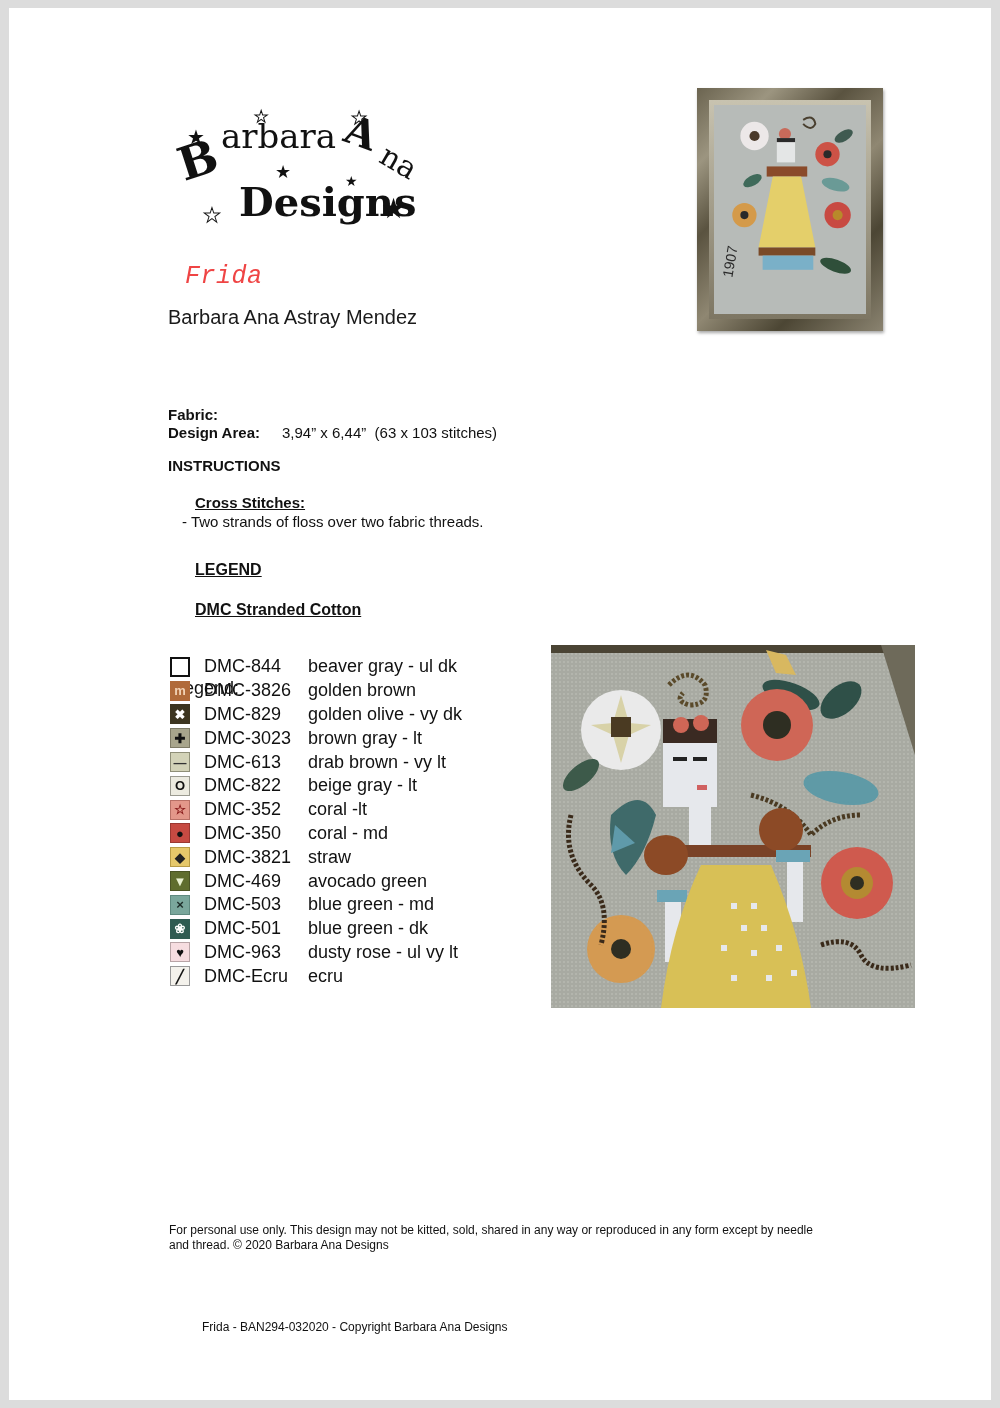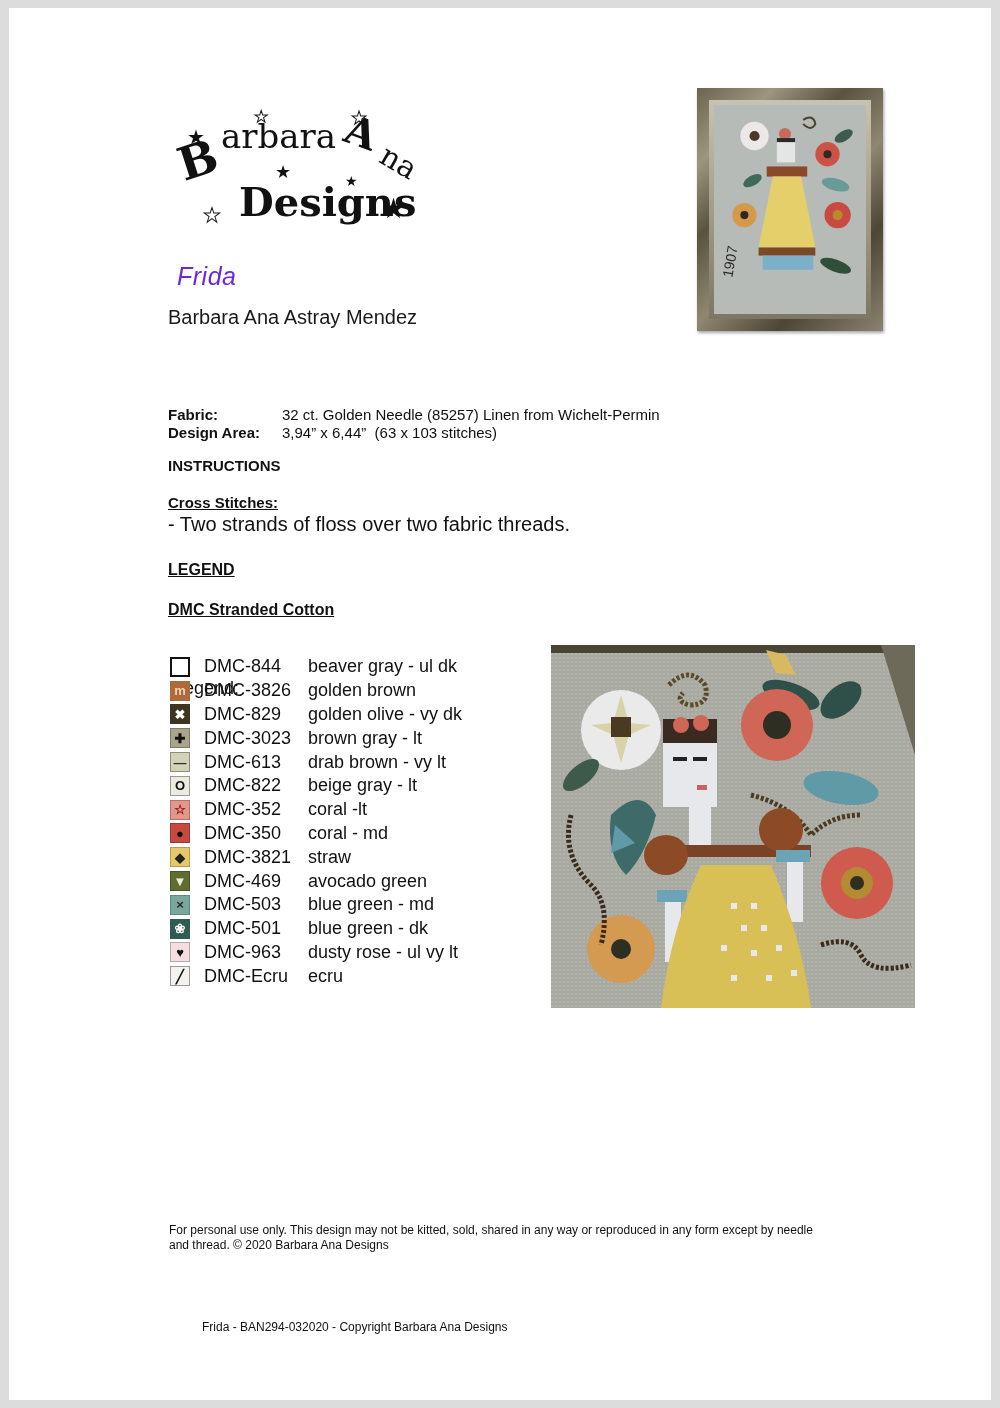--- a/index.html
+++ b/index.html
@@ -8,21 +8,21 @@
   .page {
     position: absolute; left: 9px; top: 8px; width: 982px; height: 1392px;
     background: #ffffff;
   }
   .abs { position: absolute; }
 
   
   .logo { left: 150px; top: 90px; width: 300px; height: 135px; }
   .logo svg { width: 100%; height: 100%; }
 
-  .title { left: 168px; top: 254px; font-family: Liberation Sans, sans-serif; font-style: italic; font-size: 25px; color: #6d28d9; letter-spacing: 0.5px; }
+  .title { left: 176px; top: 254px; font-family: Liberation Mono, monospace; font-style: italic; font-size: 25px; color: #ef4444; letter-spacing: 0.5px; }
   .author { left: 159px; top: 298px; font-size: 20px; color: #1a1a1a; }
 
   
   .frame {
     left: 688px; top: 80px; width: 186px; height: 243px;
     background: linear-gradient(135deg, #6b6450 0%, #9c9580 18%, #5a5340 35%, #8f8772 55%, #4c4634 75%, #8a8370 100%);
     box-shadow: 1px 2px 3px rgba(0,0,0,0.35);
   }
   .frame-inner {
     position: absolute; left: 12px; top: 12px; right: 12px; bottom: 12px;
@@ -33,24 +33,24 @@
     width: 100%; height: 100%;
     background: #b8bcba;
     position: relative; overflow: hidden;
   }
 
   
   .info { left: 159px; top: 398px; font-size: 15px; line-height: 18px; }
   .info .row { display: flex; }
   .info .lbl { font-weight: bold; width: 114px; }
   .heading { font-weight: bold; font-size: 15px; }
-  .ul { text-decoration: underline; }
+  .ul { text-decoration: underline; margin-left: 27px; }
   .instr-h { left: 159px; top: 449px; }
   .cs-h { left: 159px; top: 486px; }
-  .cs-t { left: 159px; top: 505px; font-size: 20px; }
+  .cs-t { left: 173px; top: 505px; font-size: 15px; }
   .legend-h { left: 159px; top: 553px; font-size: 16px; text-align: center; }
   .dmc-h { left: 159px; top: 593px; font-size: 16px; }
 
   
   .legend-title { left: 165px; top: 625px; font-size: 18px; margin-top: 45px; }
   .legend { left: 161px; top: 647px; }
   .lg-row { display: flex; align-items: center; height: 23.8px; font-size: 18px; }
   .sw {
     width: 20px; height: 20px; border: 1px solid #777; display: flex; align-items: center; justify-content: center;
     font-size: 13px; font-weight: bold; line-height: 1; margin-right: 14px;
@@ -119,21 +119,20 @@
           <ellipse cx="120" cy="158" rx="16" ry="6" fill="#2f4f3a" transform="rotate(20 120 158)"></ellipse>
           <ellipse cx="38" cy="74" rx="10" ry="5" fill="#3f6a5a" transform="rotate(-30 38 74)"></ellipse>
         </svg>
       </div>
     </div>
   </div>
 
   <div class="abs info">
     <div class="row">
       <span class="lbl">Fabric:</span>
-      <span>32 ct. Golden Needle (85257) Linen from Wichelt-Permin</span>
     </div>
     <div class="row">
       <span class="lbl">Design Area:</span>
       <span style="white-space: pre;">3,94” x 6,44”  (63 x 103 stitches)</span>
     </div>
   </div>
 
   <div class="abs heading instr-h">INSTRUCTIONS</div>
   <div class="abs heading ul cs-h">Cross Stitches:</div>
   <div class="abs cs-t">- Two strands of floss over two fabric threads.</div>

